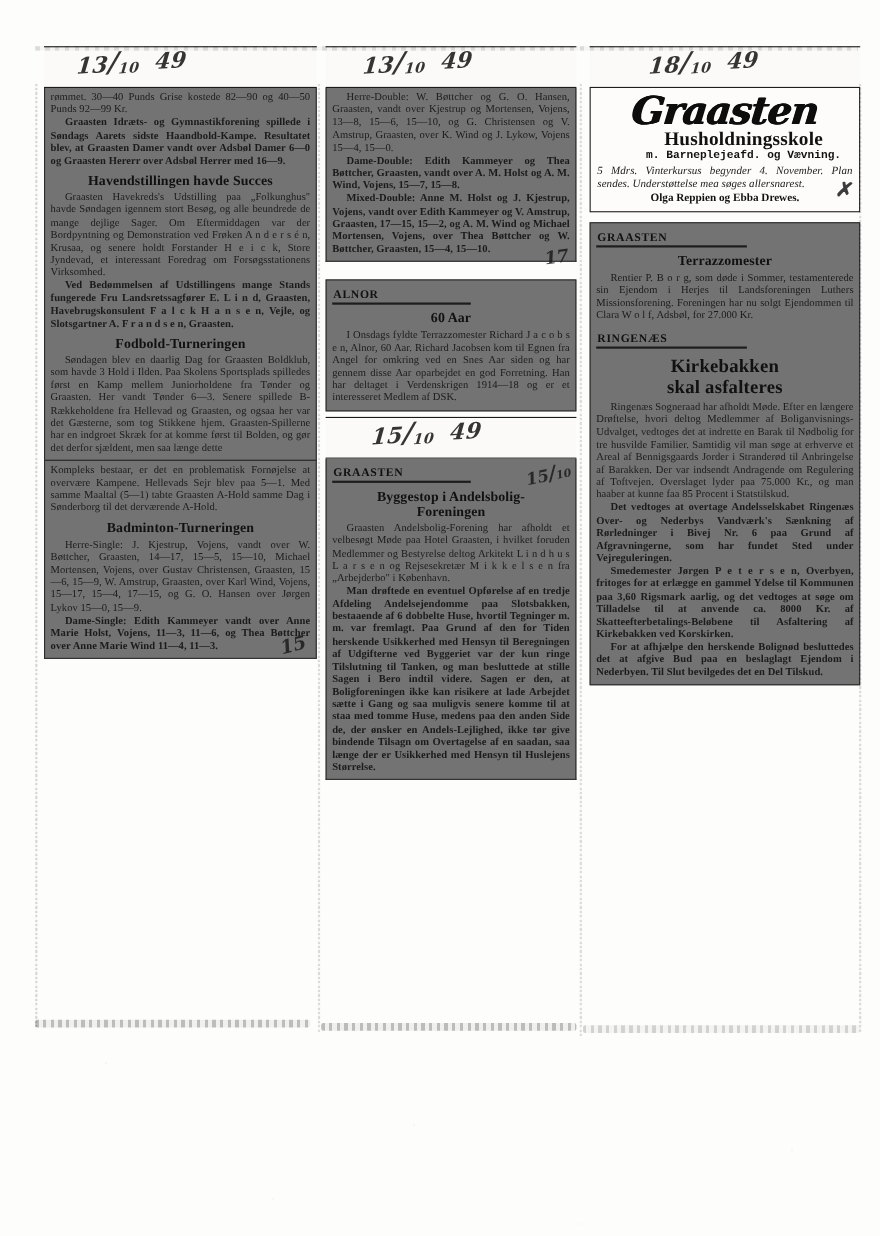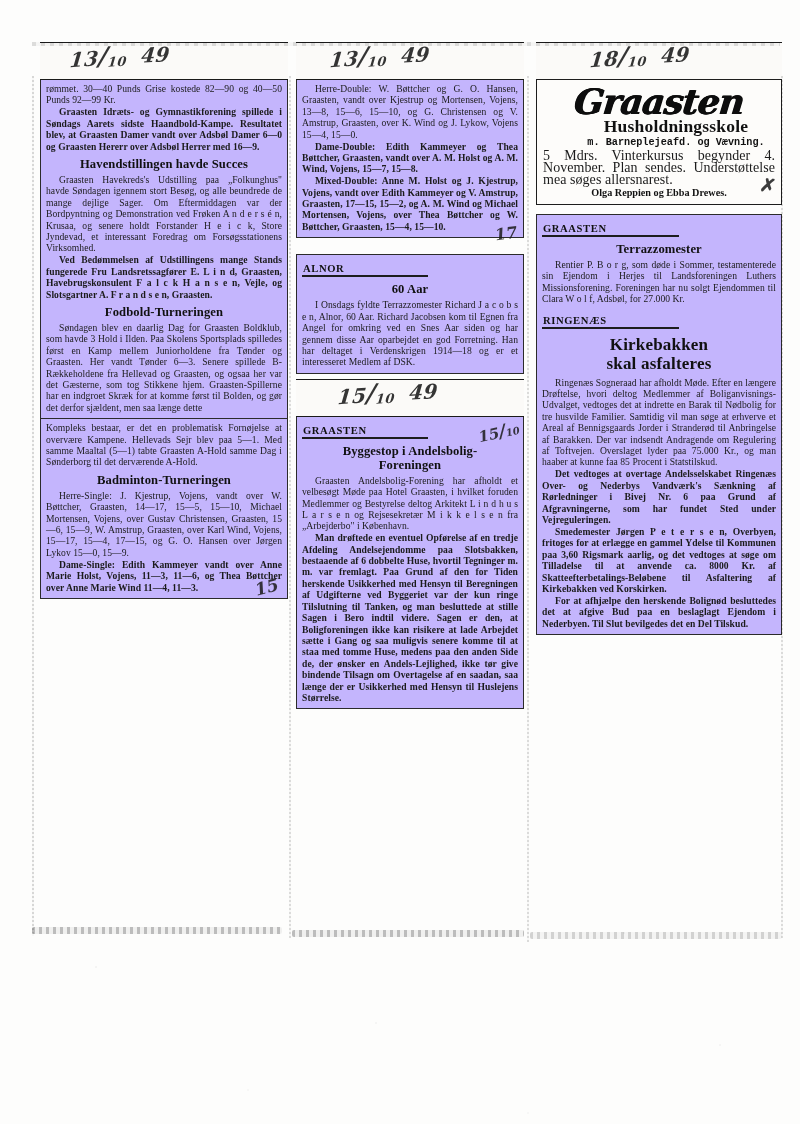--- a/index.html
+++ b/index.html
@@ -71,21 +71,21 @@
     opacity:.88;
   }
   .hand-date .slash{font-size:25px;}
   .hand-date .sm{font-size:13px;vertical-align:-2px;}
   .hand-date .yr{margin-left:14px;}
 
   
   .news{
     border:1.4px solid #2b2b2b;
     border-top:none;
-    background:#c4b5fd;
+    background:#737373;
     padding:3px 5px 5px 5px;
     position:relative;
   }
   .news.open-top{border-top:1.4px solid #2b2b2b;}
 
   p{
     margin:0;
     font-size:9.6px;
     line-height:11.4px;
     text-align:justify;
@@ -172,25 +172,26 @@
   }
   .ad-sub2{
     font-size:10.2px;
     font-weight:bold;
     text-align:center;
     margin:1px 0 2px 0;
     padding-left:34px;
     font-family:Liberation Mono, monospace;
   }
   .ad-body{
-    font-size:14px;
+    font-size:10px;
     line-height:12px;
     text-align:justify;
     text-indent:0;
     margin:0;
+    font-style:italic;
   }
   .ad-sign{
     font-size:10.2px;
     font-weight:bold;
     text-align:center;
     margin:1px 0 0 0;
   }
 
   
   .edge{

